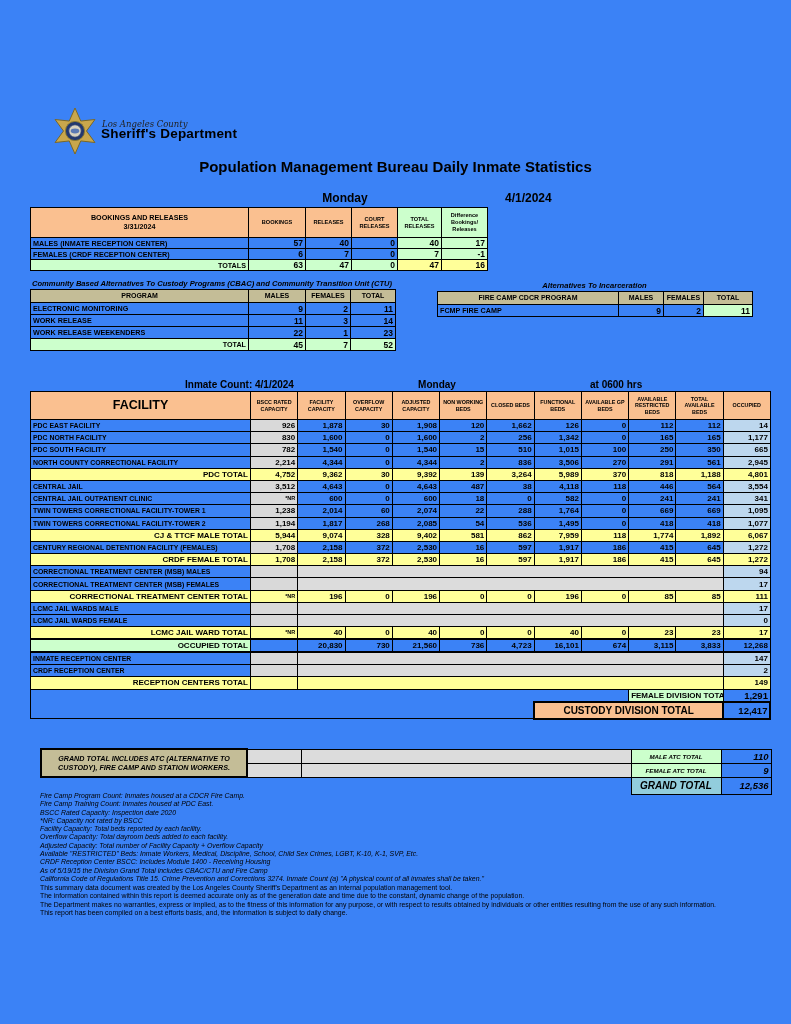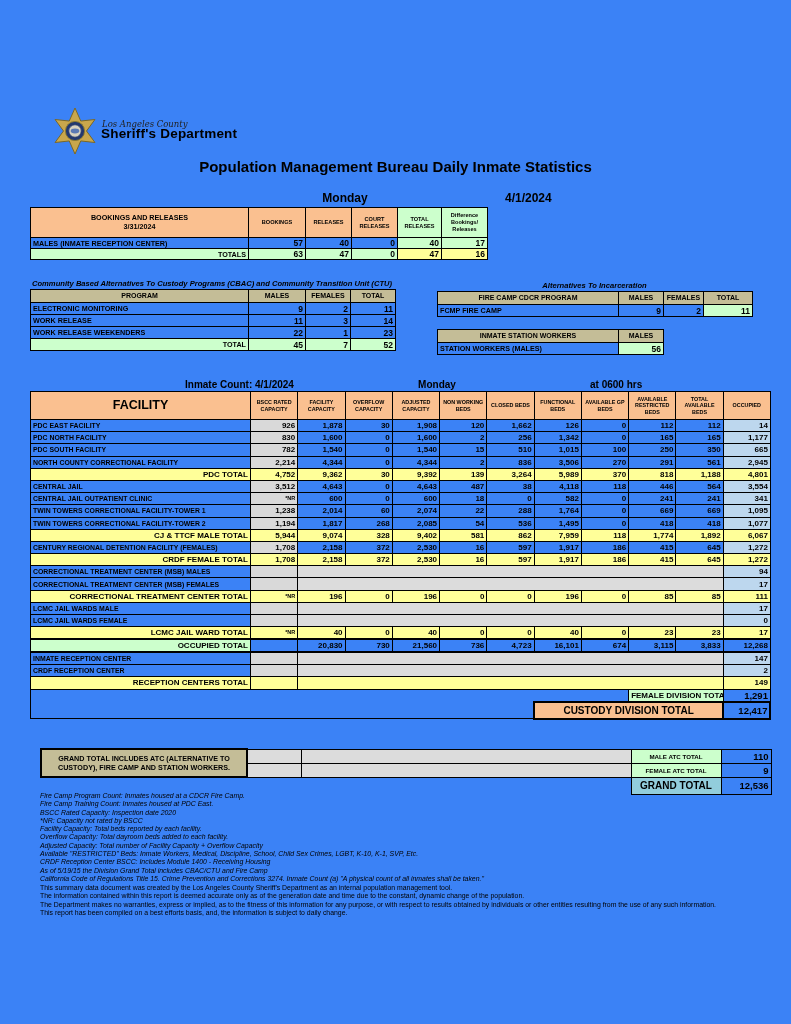--- a/index.html
+++ b/index.html
@@ -107,20 +107,28 @@
         </tr>
         <tr>
           <td class="lab">MALES (INMATE RECEPTION CENTER)</td>
           <td class="num ">57</td>
           <td class="num ">40</td>
           <td class="num ">0</td>
           <td class="num g">40</td>
           <td class="num g">17</td>
         </tr>
         <tr>
+          <td class="lab">FEMALES (CRDF RECEPTION CENTER)</td>
+          <td class="num ">6</td>
+          <td class="num ">7</td>
+          <td class="num ">0</td>
+          <td class="num g">7</td>
+          <td class="num g">-1</td>
+        </tr>
+        <tr>
           <td class="rlab g">TOTALS</td>
           <td class="num g">63</td>
           <td class="num g">47</td>
           <td class="num g">0</td>
           <td class="num y">47</td>
           <td class="num y">16</td>
         </tr>
       </tbody>
     </table>
 
@@ -179,36 +187,20 @@
           <th class="t">FIRE CAMP CDCR PROGRAM</th>
           <th class="t">MALES</th>
           <th class="t">FEMALES</th>
           <th class="t">TOTAL</th>
         </tr>
         <tr>
           <td class="lab">FCMP FIRE CAMP</td>
           <td class="num ">9</td>
           <td class="num ">2</td>
           <td class="num g">11</td>
-        </tr>
-      </tbody>
-    </table>
-  <table class="sm abs" id="station-table" style="left:437px;top:329px;width:226px;border:1.5px solid #000;">
-      <colgroup>
-        <col style="width: 181px;">
-        <col style="width: 45px;">
-      </colgroup>
-      <tbody>
-        <tr>
-          <th class="t">INMATE STATION WORKERS</th>
-          <th class="t">MALES</th>
-        </tr>
-        <tr>
-          <td class="lab">STATION WORKERS (MALES)</td>
-          <td class="num g">56</td>
         </tr>
       </tbody>
     </table>
 
   <div class="abs cnt-lbl" style="left:185px;top:379px;">Inmate Count:  4/1/2024</div>
   <div class="abs cnt-lbl" style="left:387px;top:379px;width:100px;text-align:center;">Monday</div>
   <div class="abs cnt-lbl" style="left:590px;top:379px;">at 0600 hrs</div>
 
   <table class="ft abs" id="facility-table" style="left:30px;top:391px;width:740px;border:1.5px solid #000;">
       <colgroup>
@@ -509,21 +501,21 @@
           <td class="num bigv">1,291</td>
         </tr>
         <tr class="crow">
           <td class="nb" colspan="7"></td>
           <td class="big o" colspan="4" style="border-width: 2px;">CUSTODY DIVISION TOTAL</td>
           <td class="num bigv" style="border-width: 2px;">12,417</td>
         </tr>
       </tbody>
     </table>
 
-  <table class="gt abs" id="grand-table" style="left:40px;top:748px;width:730px;">
+  <table class="gt abs" id="grand-table" style="left:40px;top:748px;width:730px;font-style:italic;">
       <colgroup>
         <col style="width: 206px;">
         <col style="width: 54px;">
         <col style="width: 330px;">
         <col style="width: 90px;">
         <col style="width: 50px;">
       </colgroup>
       <tbody>
         <tr>
           <td class="note t" colspan="1" rowspan="2">GRAND TOTAL INCLUDES ATC (ALTERNATIVE TO CUSTODY), FIRE CAMP AND STATION WORKERS.</td>

